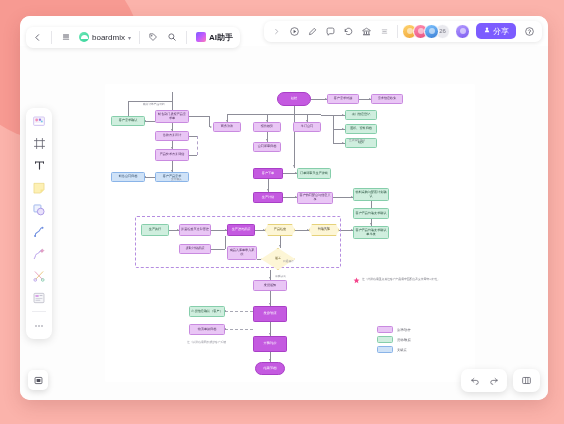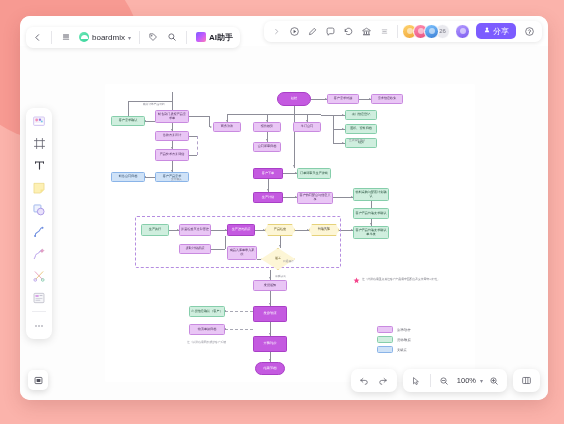--- a/index.html
+++ b/index.html
@@ -688,44 +688,20 @@
             </svg>
         </div>
         <div class="ic">
           <svg width="10" height="10" viewBox="0 0 16 16">
               <path d="M13 7 L9.8 4 M13 7 L9.8 10 M13 7 L6 7 A3.2 3.2 0 0 0 6 13.4" fill="none" stroke="currentColor" stroke-width="1.2" stroke-linecap="round" stroke-linejoin="round"></path>
             </svg>
         </div>
       </div>
       <div class="bb-group">
         <div class="ic">
-          <svg width="10" height="10" viewBox="0 0 16 16">
-              <path d="M4 2.5 L4 12.5 L6.6 10.2 L8.4 13.8 L10.2 12.9 L8.5 9.4 L11.8 9.1 Z" fill="none" stroke="currentColor" stroke-width="1.1" stroke-linejoin="round"></path>
-            </svg>
-        </div>
-        <div class="divider"></div>
-        <div class="ic">
-          <svg width="10" height="10" viewBox="0 0 16 16">
-              <circle cx="7.2" cy="7.2" r="4.2" fill="none" stroke="currentColor" stroke-width="1.2"></circle>
-              <path d="M5.2 7.2 L9.2 7.2" stroke="currentColor" stroke-width="1.2" stroke-linecap="round"></path>
-              <path d="M10.4 10.4 L13.2 13.2" stroke="currentColor" stroke-width="1.3" stroke-linecap="round"></path>
-            </svg>
-        </div>
-        <span class="zoom-val">100%</span>
-        <span class="caret">▾</span>
-        <div class="ic">
-          <svg width="10" height="10" viewBox="0 0 16 16">
-              <circle cx="7.2" cy="7.2" r="4.2" fill="none" stroke="currentColor" stroke-width="1.2"></circle>
-              <path d="M5.2 7.2 L9.2 7.2 M7.2 5.2 L7.2 9.2" stroke="currentColor" stroke-width="1.2" stroke-linecap="round"></path>
-              <path d="M10.4 10.4 L13.2 13.2" stroke="currentColor" stroke-width="1.3" stroke-linecap="round"></path>
-            </svg>
-        </div>
-      </div>
-      <div class="bb-group">
-        <div class="ic">
           <svg width="11" height="11" viewBox="0 0 16 16">
               <rect x="2.4" y="3.6" width="11.2" height="8.8" rx="1.2" fill="none" stroke="currentColor" stroke-width="1.1"></rect>
               <path d="M6.6 3.6 L6.6 12.4 M10 3.6 L10 12.4" stroke="currentColor" stroke-width="1"></path>
             </svg>
         </div>
       </div>
     </div>
 
   </div>
 </div>

